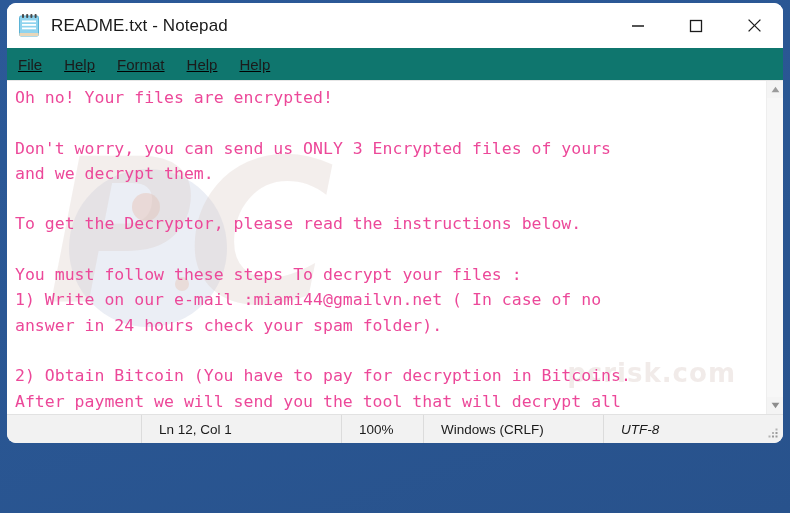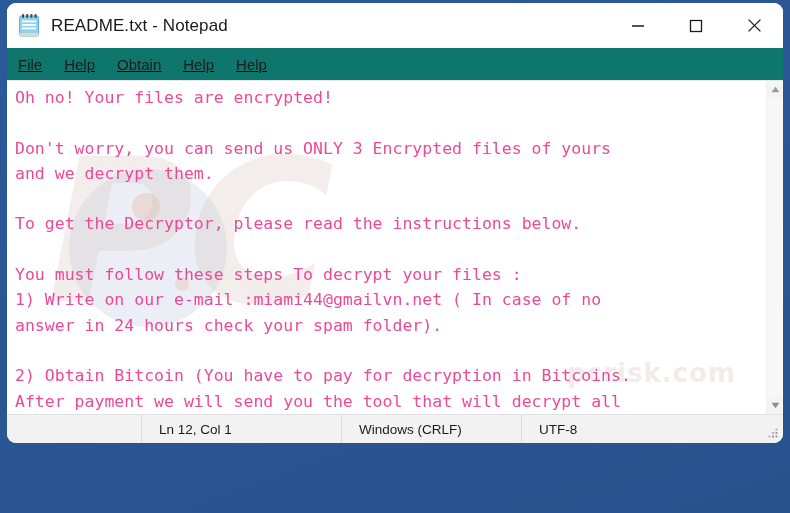--- a/index.html
+++ b/index.html
@@ -242,21 +242,21 @@
   .sb-cell {
     display: flex;
     align-items: center;
     padding: 0 8px 0 17px;
     border-right: 1px solid #dcdcdc;
     white-space: nowrap;
   }
   .sb-lncol { flex: 0 0 200px; }
   .sb-zoom  { flex: 0 0 82px; }
   .sb-eol   { flex: 0 0 180px; }
-  .sb-enc   { flex: 0 0 auto; border-right: none; }
+  .sb-enc   { flex: 0 0 auto; border-right: none; font-style: italic; }
 
   #resize-grip {
     position: absolute;
     right: 4px;
     bottom: 4px;
     width: 12px;
     height: 12px;
   }
 </style>
 </head>
@@ -301,21 +301,21 @@
             <line x1="1.6" y1="1.6" x2="13.4" y2="13.4" stroke="#1b1b1b" stroke-width="1.3"></line>
             <line x1="13.4" y1="1.6" x2="1.6" y2="13.4" stroke="#1b1b1b" stroke-width="1.3"></line>
           </svg>
         </div>
       </div>
     </div>
 
     <div id="menubar">
       <div class="menu-item">File</div>
       <div class="menu-item">Help</div>
-      <div class="menu-item">Obtain</div>
+      <div class="menu-item">Format</div>
       <div class="menu-item">Help</div>
       <div class="menu-item">Help</div>
     </div>
 
     <div id="editor-wrap">
 
       <div id="textarea">
 
         <div id="watermark">
           <div class="wm-circle"></div>
@@ -355,20 +355,21 @@
             <polygon points="4.5,6.2 0.6,0.8 8.4,0.8" fill="#8d8d8d"></polygon>
           </svg>
         </div>
       </div>
 
     </div>
 
     <div id="statusbar">
       <div class="sb-spacer"></div>
       <div class="sb-cell sb-lncol">Ln 12, Col 1</div>
+      <div class="sb-cell sb-zoom">100%</div>
       <div class="sb-cell sb-eol">Windows (CRLF)</div>
       <div class="sb-cell sb-enc">UTF-8</div>
 
       <div id="resize-grip">
         <svg width="12" height="12" viewBox="0 0 12 12">
           <rect x="8.5" y="8.5" width="2" height="2" fill="#9a9a9a"></rect>
           <rect x="5" y="8.5" width="2" height="2" fill="#9a9a9a"></rect>
           <rect x="8.5" y="5" width="2" height="2" fill="#9a9a9a"></rect>
           <rect x="1.5" y="8.5" width="2" height="2" fill="#b4b4b4"></rect>
           <rect x="5" y="5" width="2" height="2" fill="#b4b4b4"></rect>

